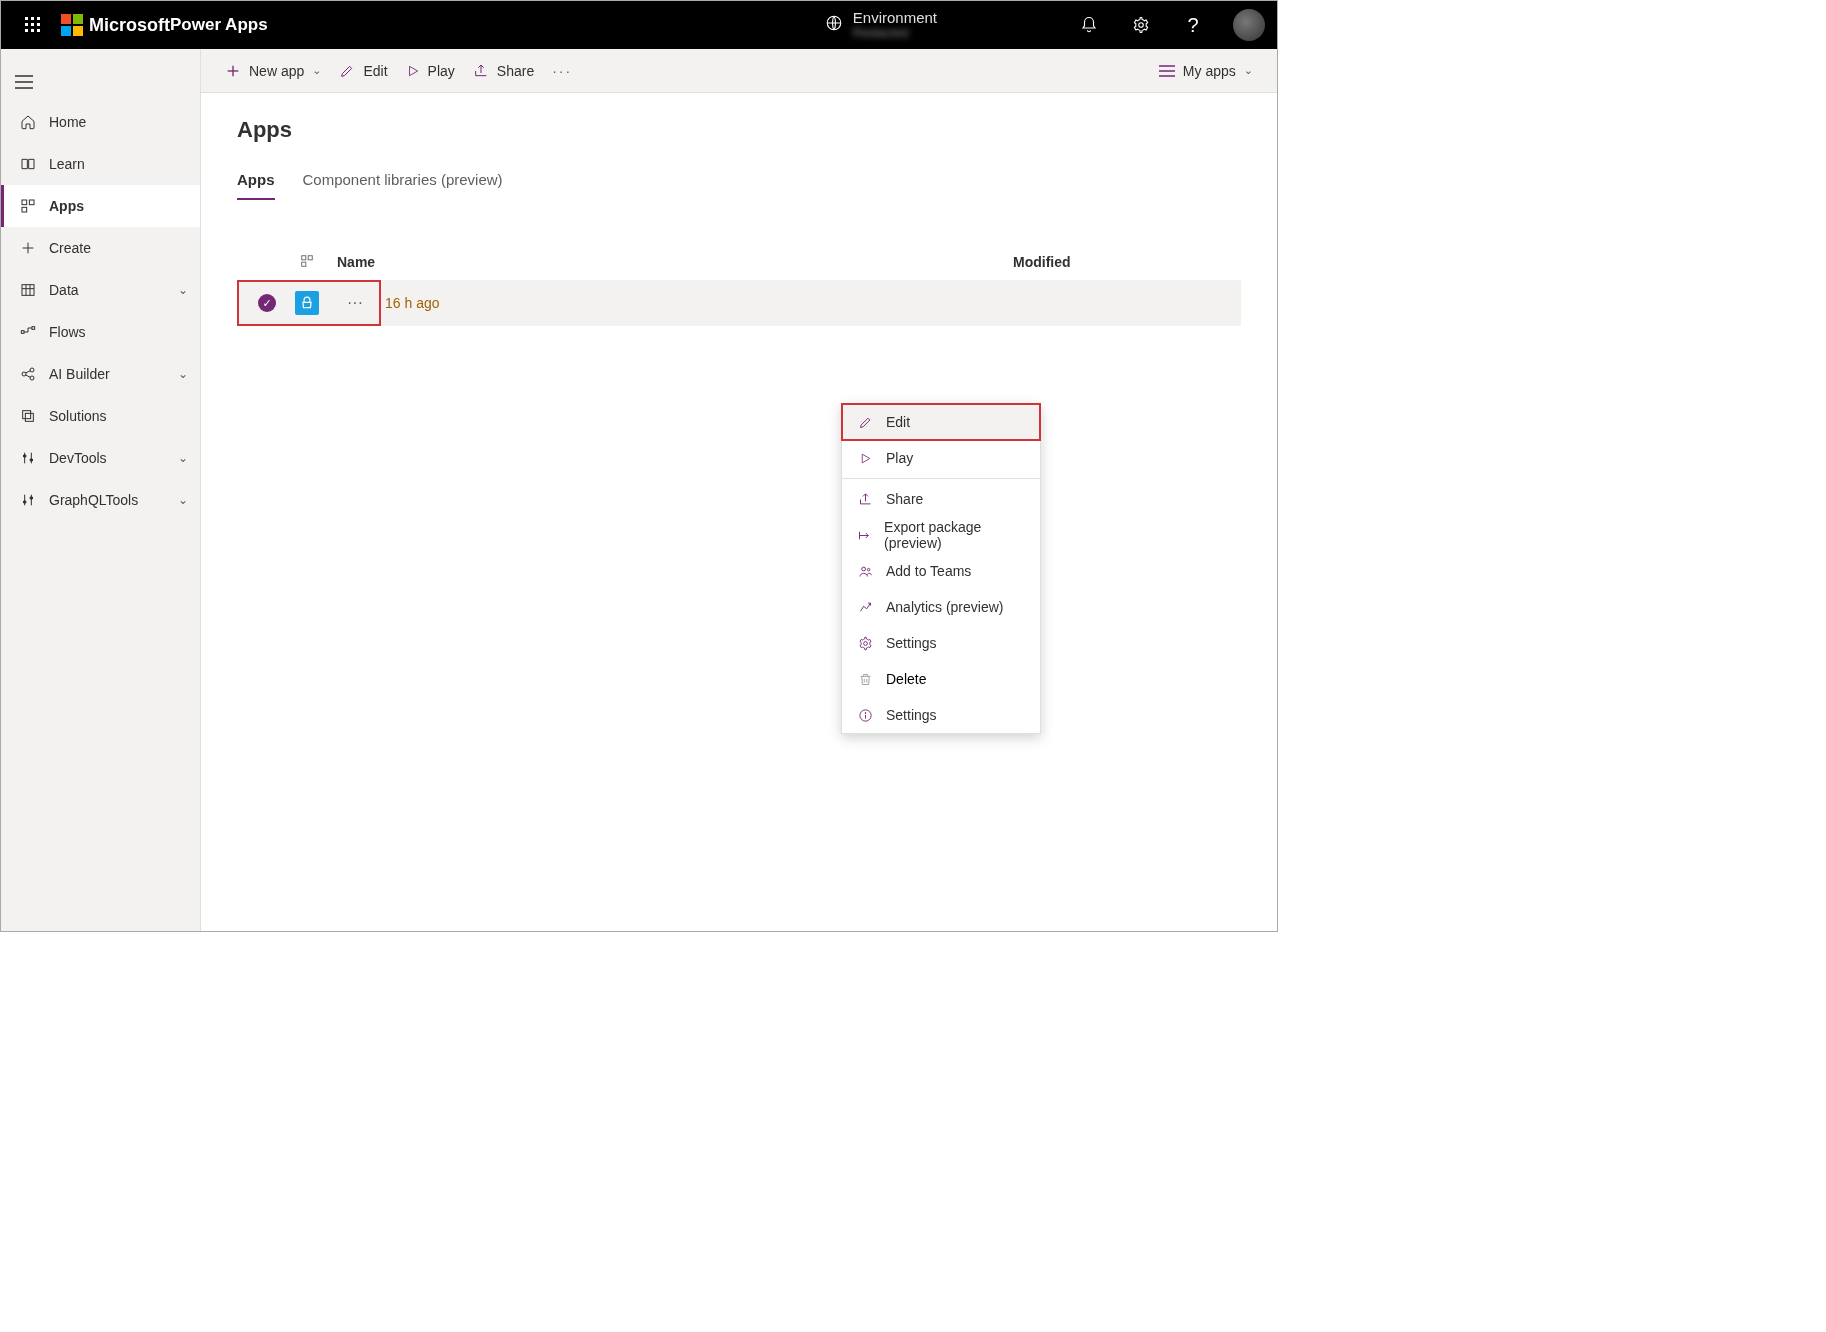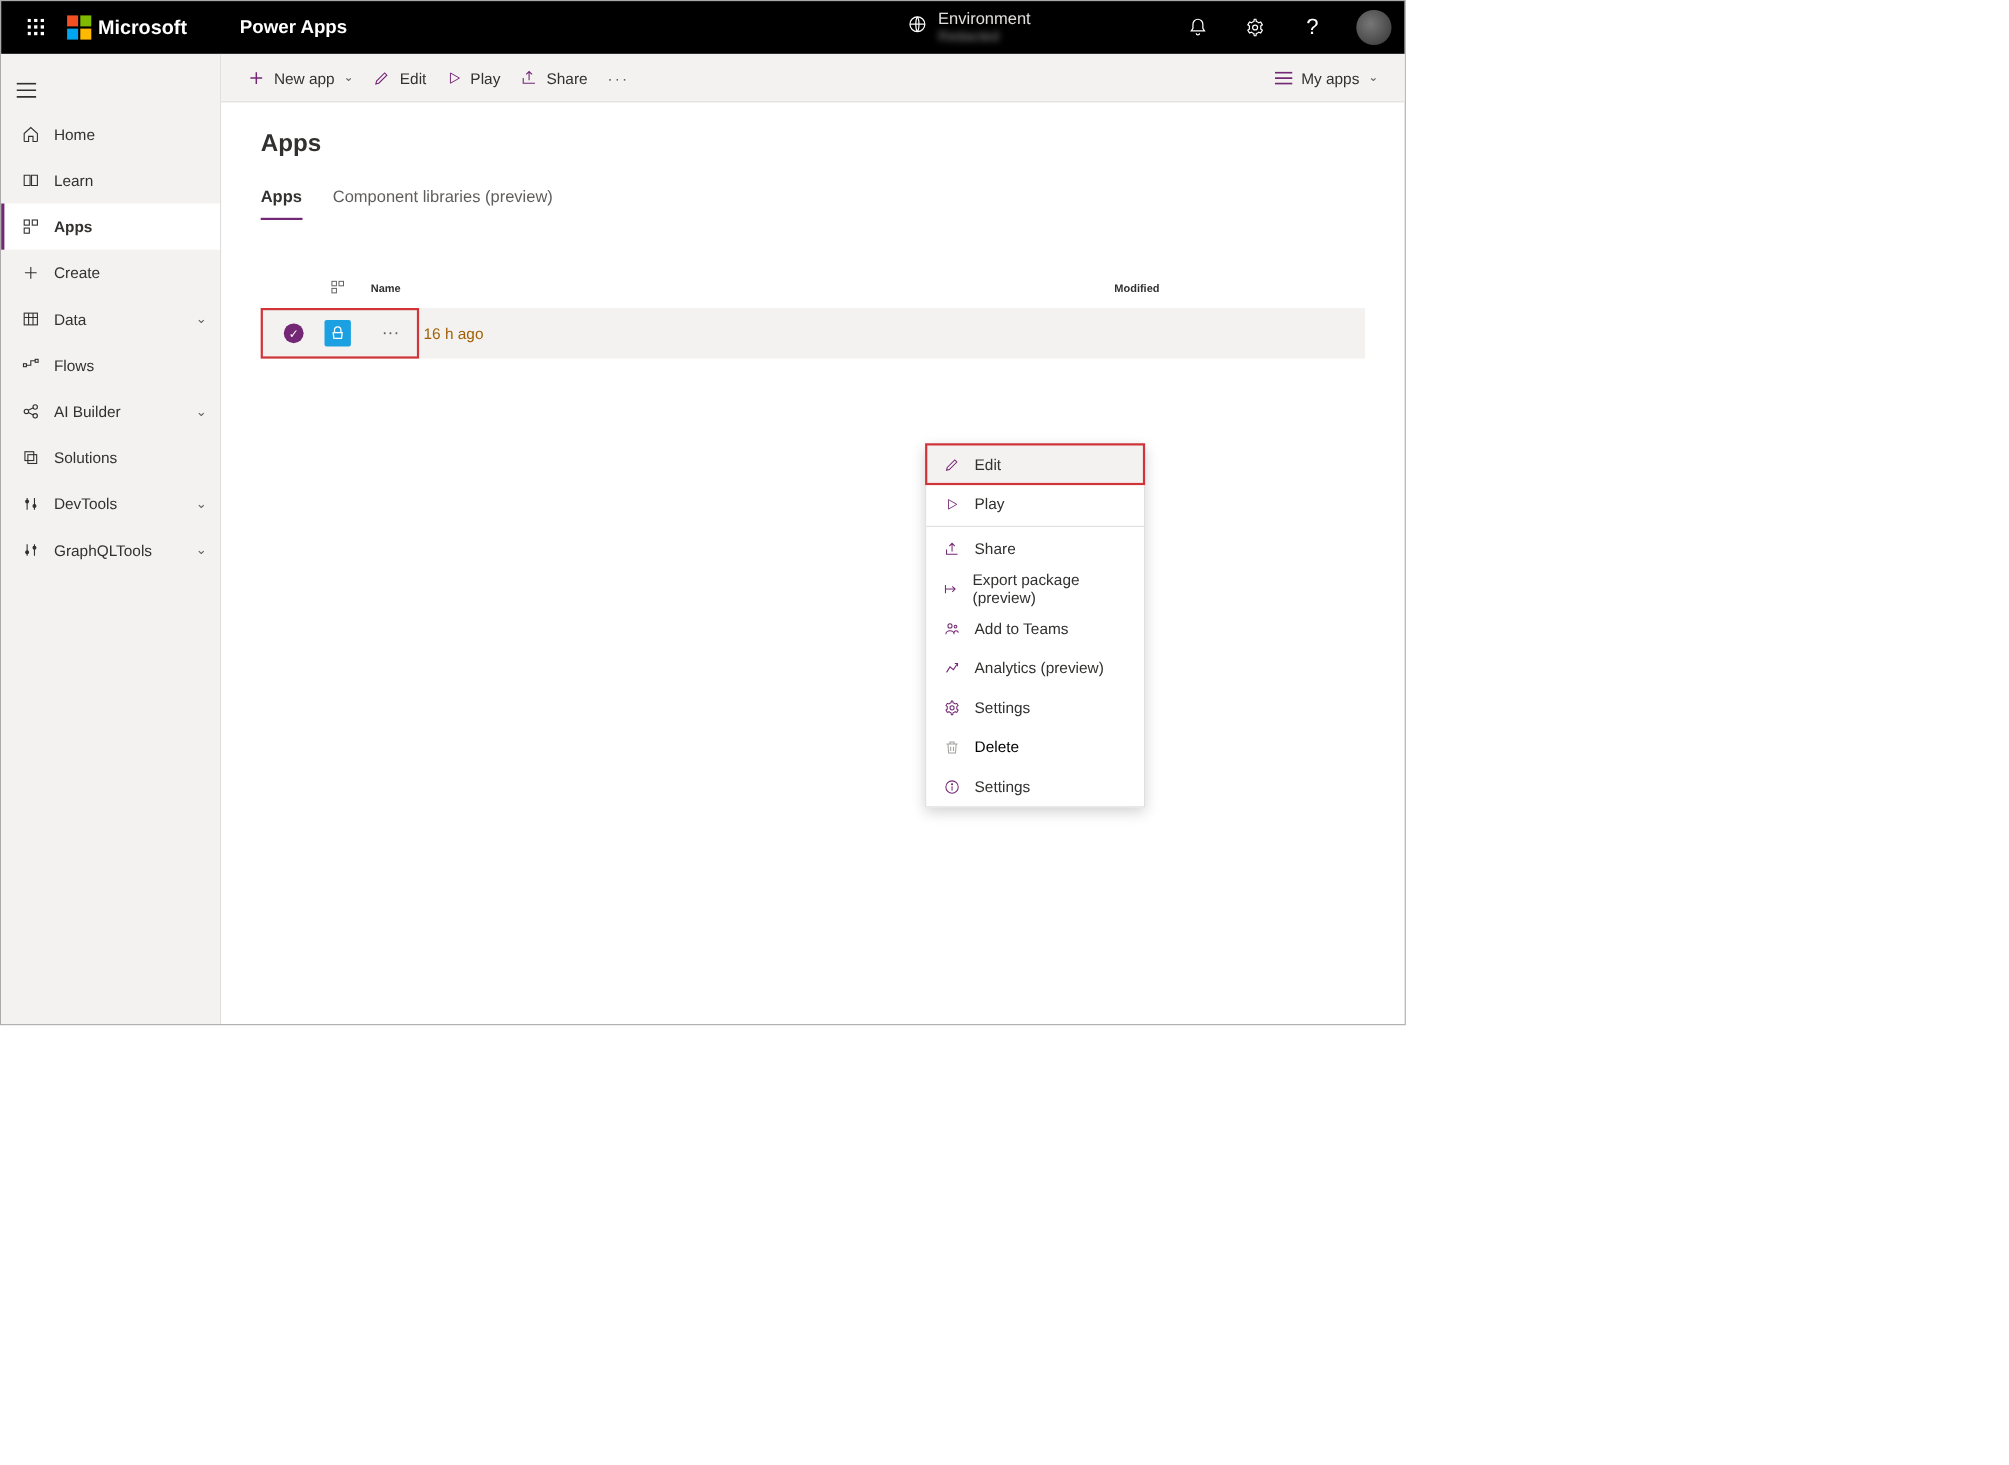--- a/index.html
+++ b/index.html
@@ -48,21 +48,20 @@
   }
   .ms-logo .squares .s1 { background:#f25022; top:0; left:0; }
   .ms-logo .squares .s2 { background:#7fba00; top:0; right:0; }
   .ms-logo .squares .s3 { background:#00a4ef; bottom:0; left:0; }
   .ms-logo .squares .s4 { background:#ffb900; bottom:0; right:0; }
   .ms-logo .brand {
     font-size: 18px;
     font-weight: 600;
   }
   .product {
-    margin-left: 48px;
     font-size: 17px;
     font-weight: 600;
   }
   .topbar .spacer { flex: 1; }
   .env-block {
     display: flex;
     align-items: center;
     gap: 10px;
     margin-right: 140px;
   }
@@ -127,21 +126,21 @@
   }
   .cmd .ci { color:#742774; font-size:16px; display:flex; align-items:center; }
   .cmd .drop { font-size:11px; color:#605e5c; }
   .commandbar .right { margin-left:auto; display:flex; align-items:center; gap:10px; }
   .content { padding: 24px 36px; position: relative; flex:1; }
   .page-title { font-size: 22px; font-weight: 600; margin-bottom: 28px; }
   .tabs { display:flex; gap: 28px; border-bottom: 0 solid #e1dfdd; margin-bottom: 44px; }
   .tab { font-size: 15px; color:#605e5c; padding-bottom: 10px; cursor:pointer; }
   .tab.active { color:#323130; font-weight:600; border-bottom: 2px solid #742774; }
   
-  .thead { display:flex; align-items:center; color:#323130; font-weight:600; font-size:10px; padding: 0 8px; height: 36px; }
+  .thead { display:flex; align-items:center; color:#323130; font-weight:600; font-size:14px; padding: 0 8px; height: 36px; }
   .thead .col-check { width: 44px; }
   .thead .col-icon { width: 36px; text-align:center; color:#605e5c; }
   .thead .col-name { flex:1; padding-left: 12px; }
   .thead .col-modified { width: 220px; }
   .trow-wrap { position: relative; }
   .row-line {
     display:flex; align-items:center; height:46px;
     background:#f3f2f1; padding: 0 8px;
   }
   .row-line .col-check { width:44px; display:flex; justify-content:center; }

